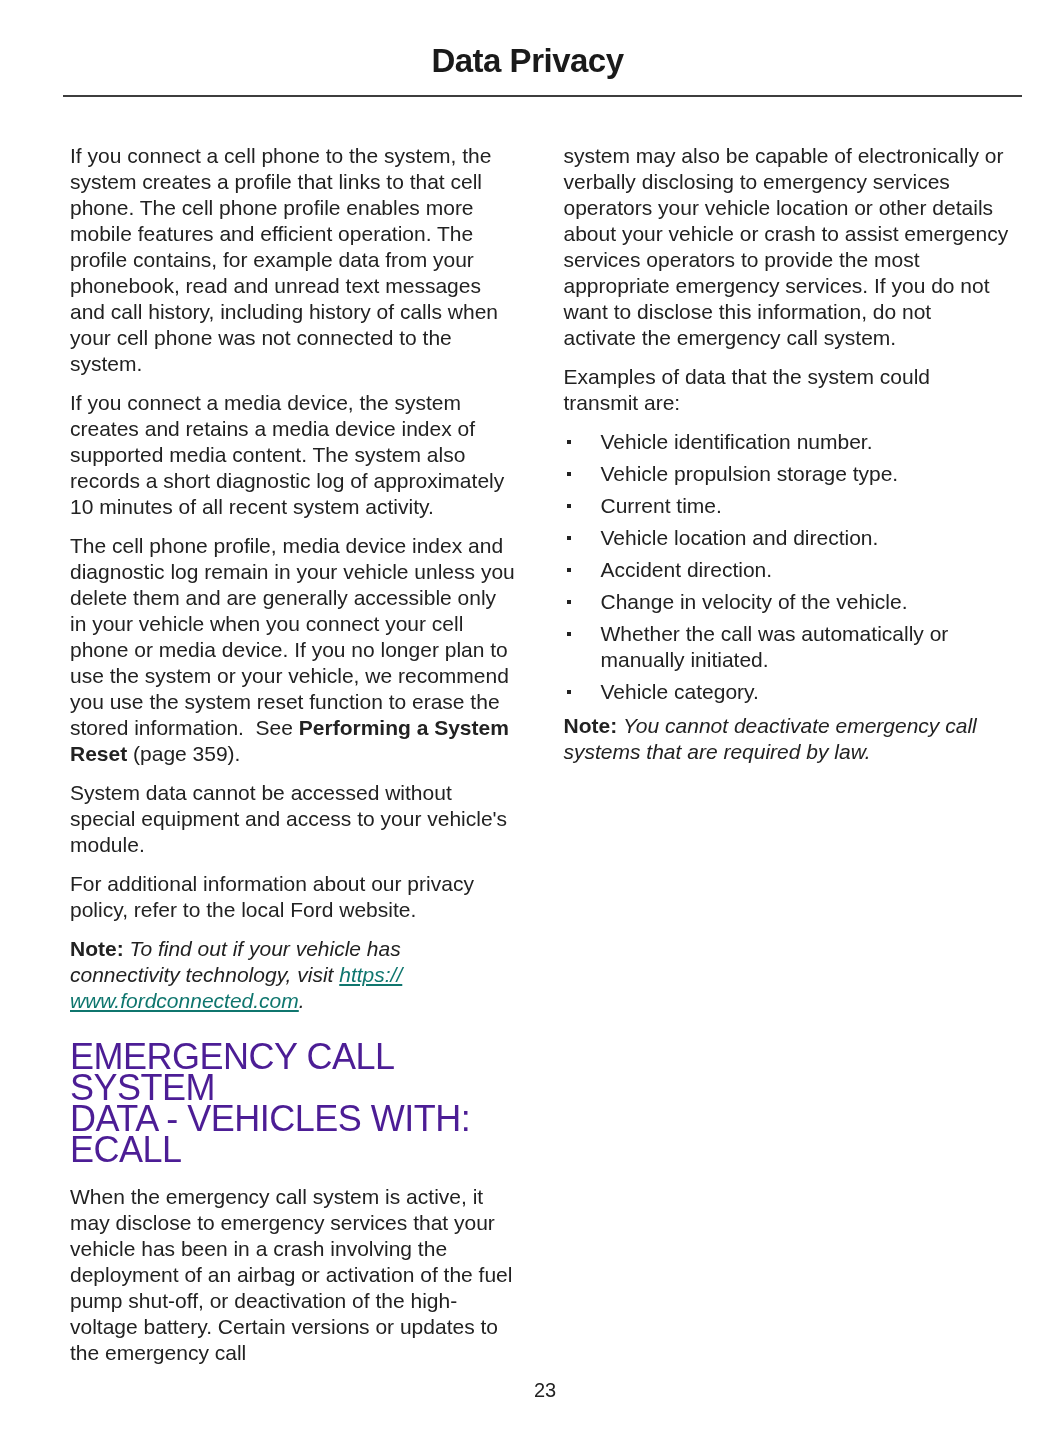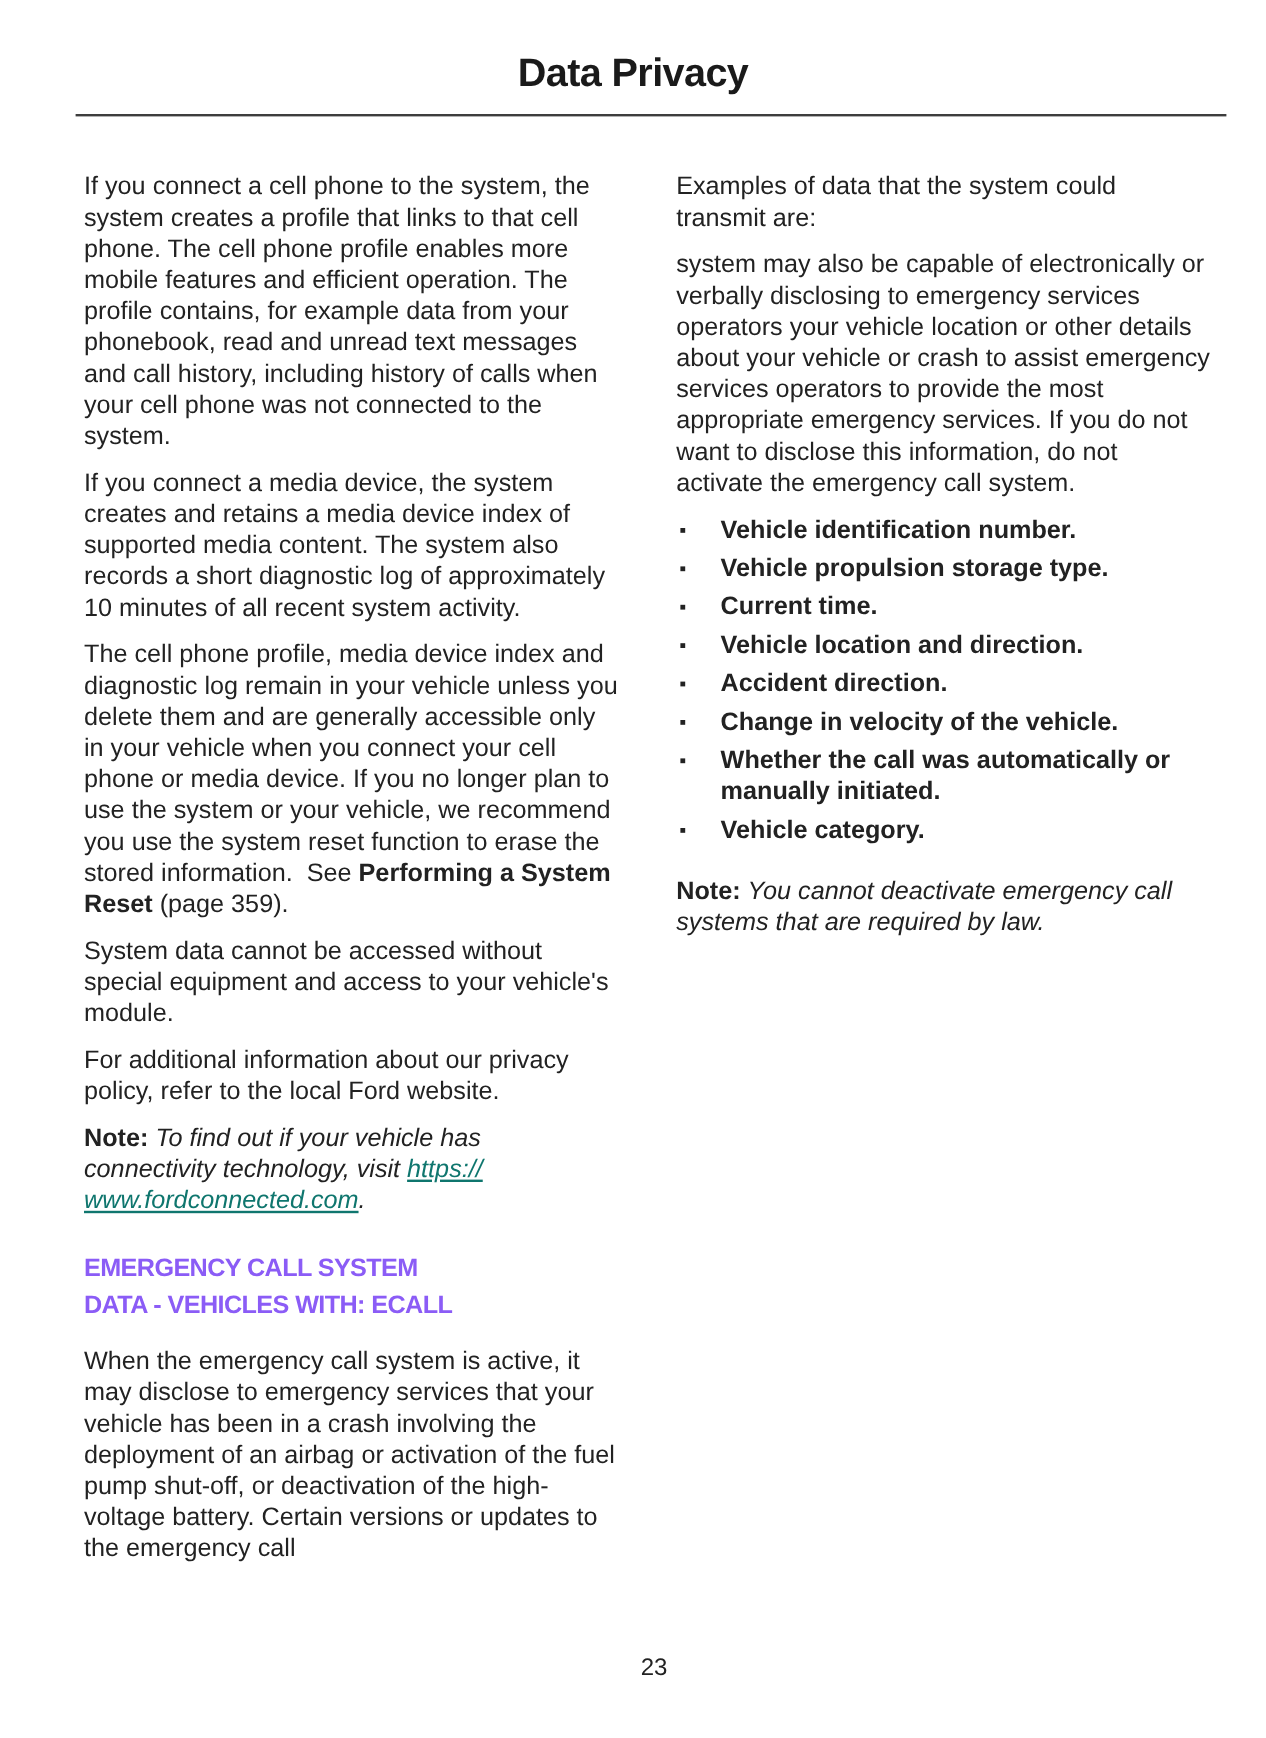--- a/index.html
+++ b/index.html
@@ -39,29 +39,29 @@
   .note-italic { font-style: italic; margin-top: 31px; }
   .link {
     color: #0f766e;
     font-style: italic;
     text-decoration: underline;
     cursor: pointer;
   }
 
   .section-heading {
     margin: 27px 0 19px 0;
-    font-size: 21px;
+    font-size: 36px;
     line-height: 31px;
-    font-weight: bold;
+    font-weight: normal;
     letter-spacing: -0.5px;
-    color: #8b5cf6;
+    color: #4c1d95;
   }
   .section-heading .hl { display: block; }
 
-  ul.list { list-style: none; margin: 0 0 25px 0; padding: 0; font-weight: bold; }
+  ul.list { list-style: none; margin: 0 0 8px 0; padding: 0; }
   ul.list li {
     position: relative;
     padding-left: 37px;
     margin: 0 0 6px 0;
     font-size: 21px;
     line-height: 26px;
   }
   .bullet {
     position: absolute;
     left: 3px; top: 11px;
@@ -98,22 +98,22 @@
       <p>For additional information about our privacy policy, refer to the local Ford website.</p>
       <p><span class="note-label">Note: </span><span class="note-italic">To find out if your vehicle has connectivity technology, visit </span><a class="link"><span>https://</span><wbr><span>www.fordconnected.com</span></a><span class="note-italic">.</span></p>
       <h2 class="section-heading">
           <span class="hl">EMERGENCY CALL SYSTEM</span>
           <span class="hl">DATA - VEHICLES WITH: ECALL</span>
         </h2>
       <p>When the emergency call system is active, it may disclose to emergency services that your vehicle has been in a crash involving the deployment of an airbag or activation of the fuel pump shut-off, or deactivation of the high-voltage battery. Certain versions or updates to the emergency call</p>
     </section>
 
     <section class="col">
+      <p>system may also be capable of electronically or verbally disclosing to emergency services operators your vehicle location or other details about your vehicle or crash to assist emergency services operators to provide the most appropriate emergency services. If you do not want to disclose this information, do not activate the emergency call system.</p>
       <p>Examples of data that the system could transmit are:</p>
-      <p>system may also be capable of electronically or verbally disclosing to emergency services operators your vehicle location or other details about your vehicle or crash to assist emergency services operators to provide the most appropriate emergency services. If you do not want to disclose this information, do not activate the emergency call system.</p>
       <ul class="list">
         <li><span class="bullet"></span><span>Vehicle identification number.</span></li>
         <li><span class="bullet"></span><span>Vehicle propulsion storage type.</span></li>
         <li><span class="bullet"></span><span>Current time.</span></li>
         <li><span class="bullet"></span><span>Vehicle location and direction.</span></li>
         <li><span class="bullet"></span><span>Accident direction.</span></li>
         <li><span class="bullet"></span><span>Change in velocity of the vehicle.</span></li>
         <li><span class="bullet"></span><span>Whether the call was automatically or manually initiated.</span></li>
         <li><span class="bullet"></span><span>Vehicle category.</span></li>
       </ul>

